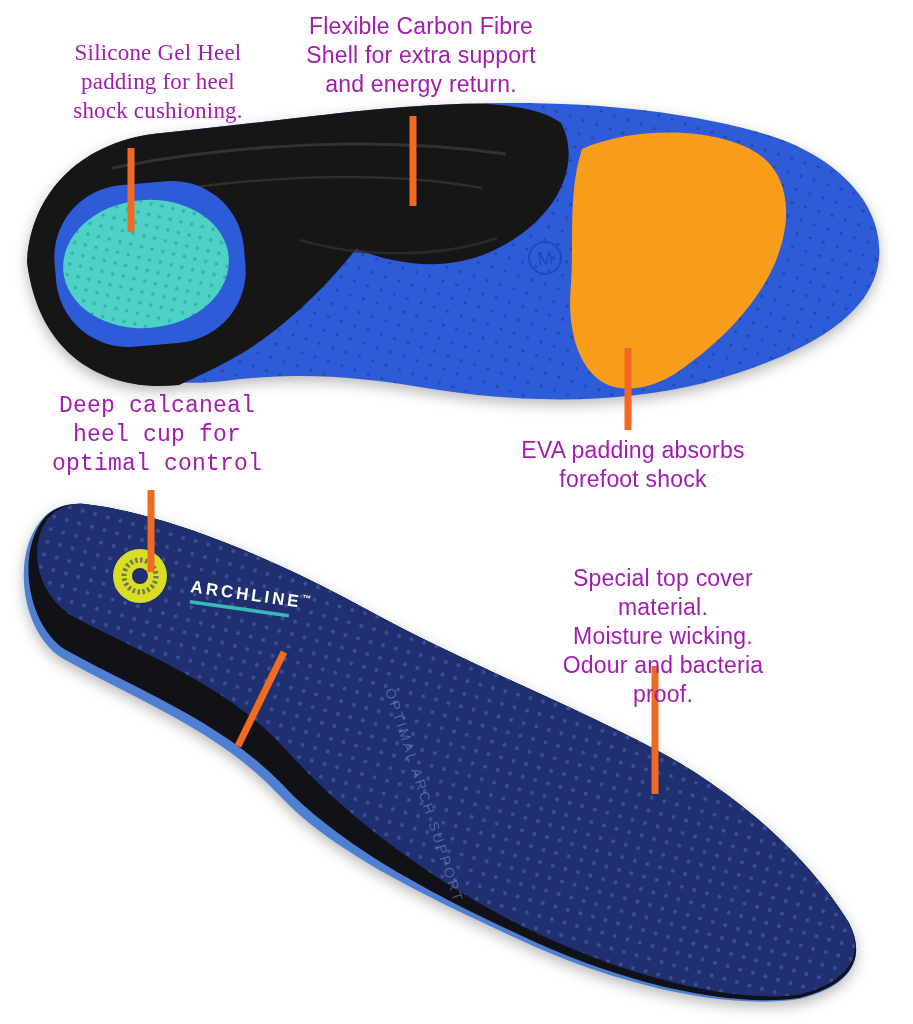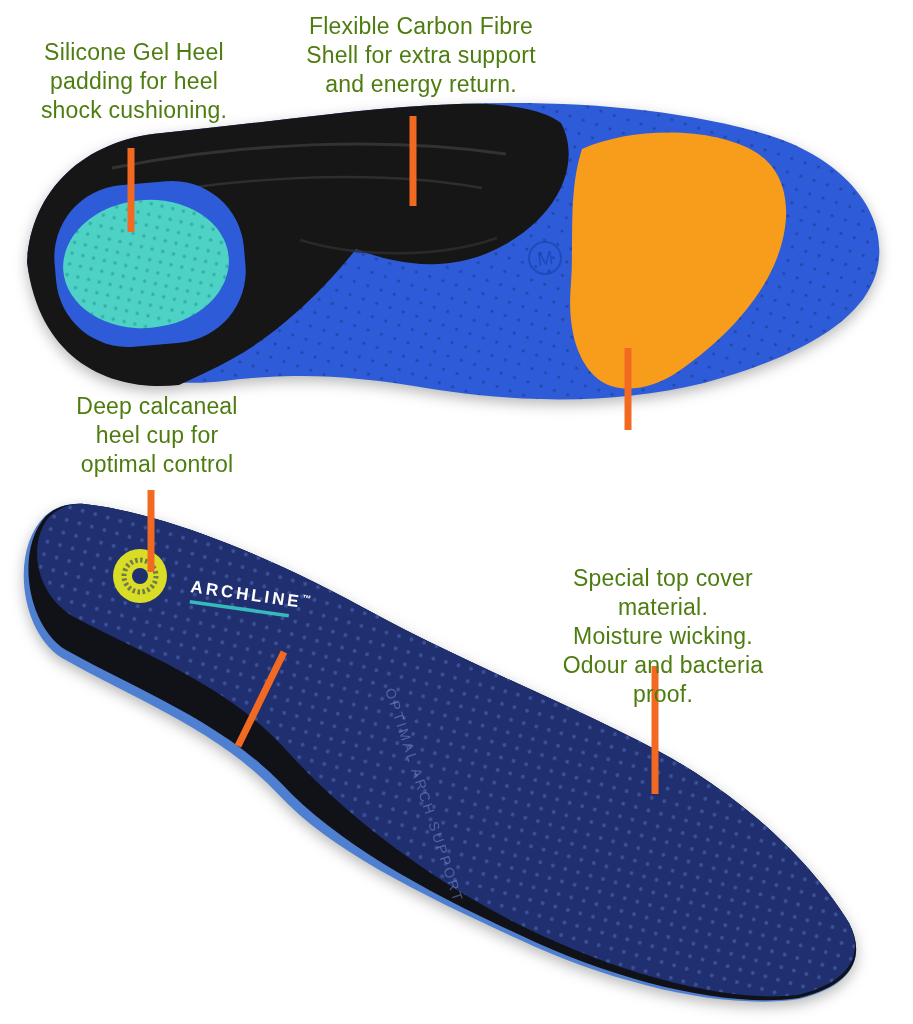--- a/index.html
+++ b/index.html
@@ -4,25 +4,25 @@
 <style>
   html,body { margin:0; padding:0; background:#ffffff; }
   .canvas {
     position:relative; width:913px; height:1024px; background:#ffffff;
     overflow:hidden; font-family:"Liberation Sans", sans-serif;
   }
   svg.art { position:absolute; left:0; top:0; }
   .annotation {
     position:absolute; transform:translateX(-50%);
     text-align:center; white-space:pre-line;
-    font-size:23px; line-height:29px; color:#4d7c0f; letter-spacing:0.2px;
+    font-size:23px; line-height:29px; color:#a21caf; letter-spacing:0.2px;
   }
-  .a-silicone { left:134px; top:38px;  }
+  .a-silicone { left:158px; top:38px;font-family:Liberation Serif, serif;  }
   .a-carbon   { left:421px; top:12px;  }
-  .a-heelcup  { left:157px; top:392px; }
+  .a-heelcup  { left:157px; top:392px;font-family:Liberation Mono, monospace; }
   .a-eva      { left:633px; top:436px; }
   .a-cover    { left:663px; top:564px;text-align:center; }
   .a-arch     { left:197px; top:748px; }
 </style>
 </head>
 <body>
 
 <div class="canvas">
 
   <svg class="art" width="913" height="1024" viewBox="0 0 913 1024">
@@ -87,17 +87,19 @@
 
   <div class="annotation a-silicone">Silicone Gel Heel
 padding for heel
 shock cushioning.</div>
   <div class="annotation a-carbon">Flexible Carbon Fibre
 Shell for extra support
 and energy return.</div>
   <div class="annotation a-heelcup">Deep calcaneal
 heel cup for
 optimal control</div>
+  <div class="annotation a-eva">EVA padding absorbs
+forefoot shock</div>
   <div class="annotation a-cover">Special top cover material.
 Moisture wicking.
 Odour and bacteria proof.</div>
 
 </div>
 
 </body></html>

